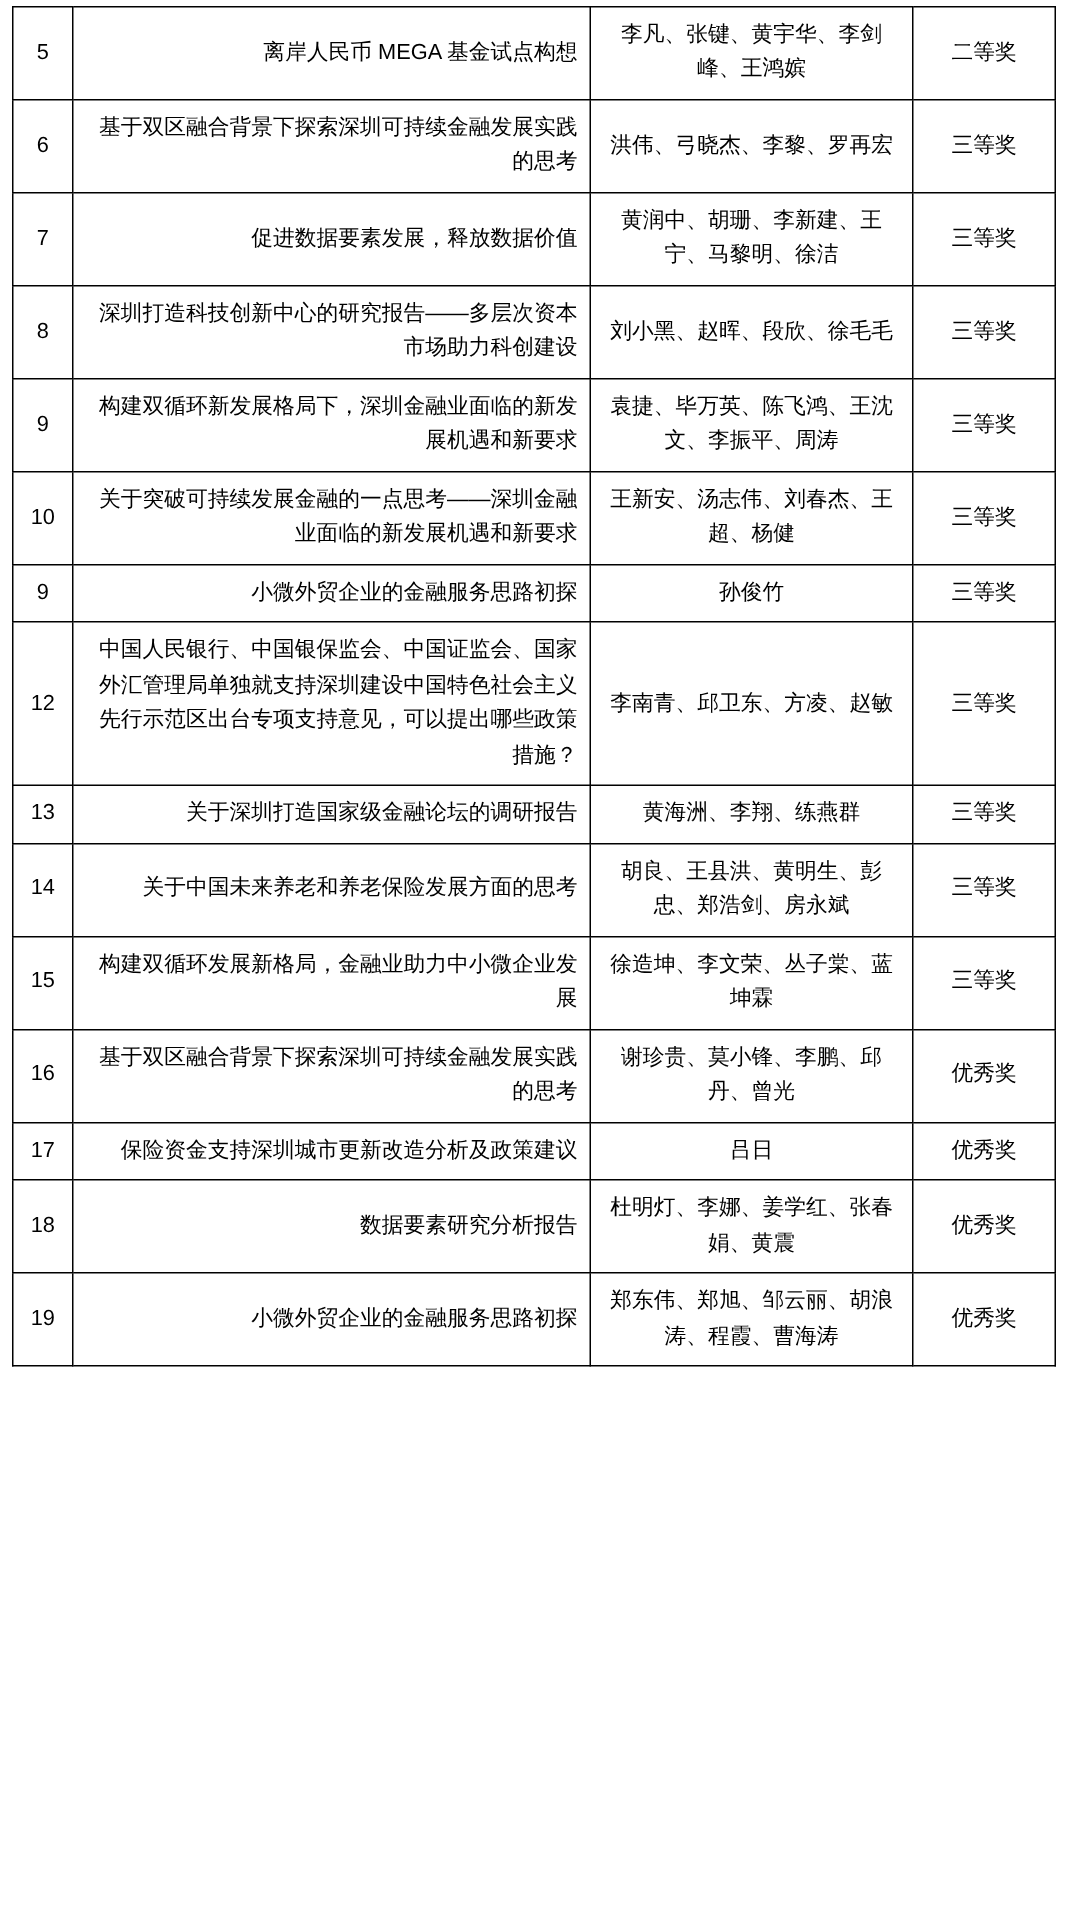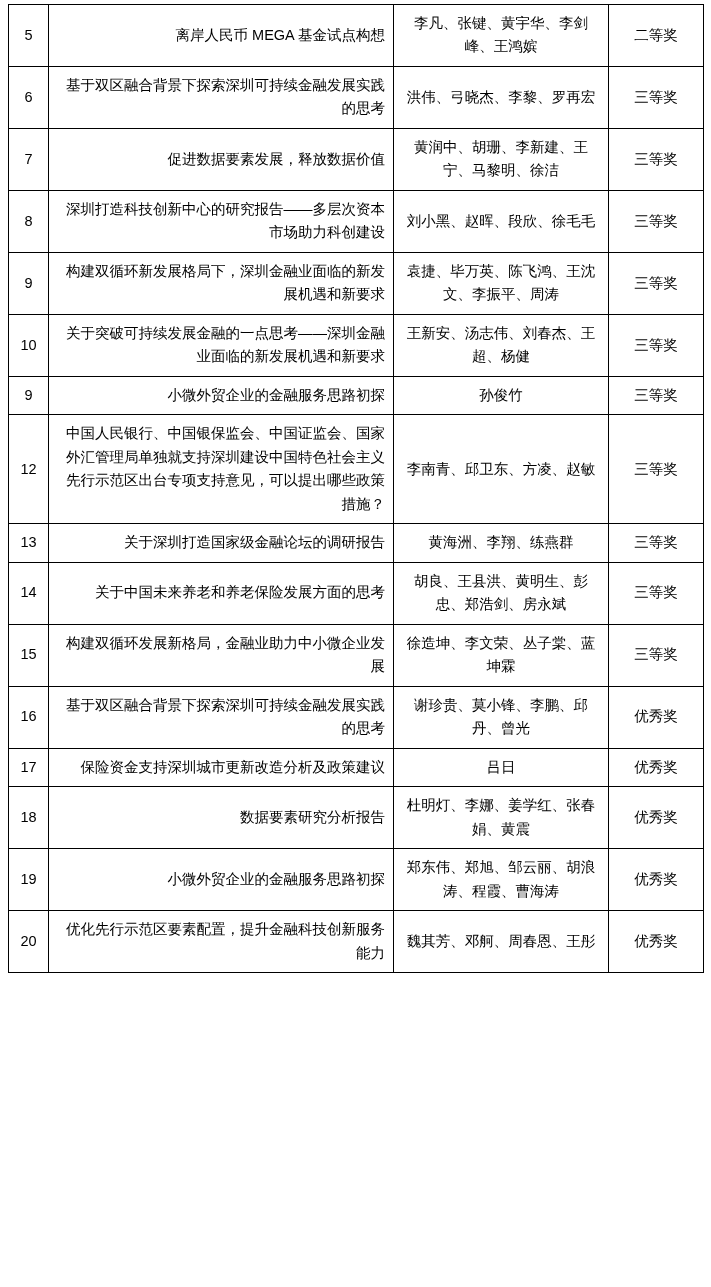--- a/index.html
+++ b/index.html
@@ -145,21 +145,15 @@
           <td class="title">数据要素研究分析报告</td>
           <td class="authors">杜明灯、李娜、姜学红、张春娟、黄震</td>
           <td class="award">优秀奖</td>
         </tr>
         <tr>
           <td class="idx">19</td>
           <td class="title">小微外贸企业的金融服务思路初探</td>
           <td class="authors">郑东伟、郑旭、邹云丽、胡浪涛、程霞、曹海涛</td>
           <td class="award">优秀奖</td>
         </tr>
-        <tr>
-          <td class="idx">20</td>
-          <td class="title">优化先行示范区要素配置，提升金融科技创新服务能力</td>
-          <td class="authors">魏其芳、邓舸、周春恩、王彤</td>
-          <td class="award">优秀奖</td>
-        </tr>
       </tbody>
   </table>
 </div>
 
 </body></html>

